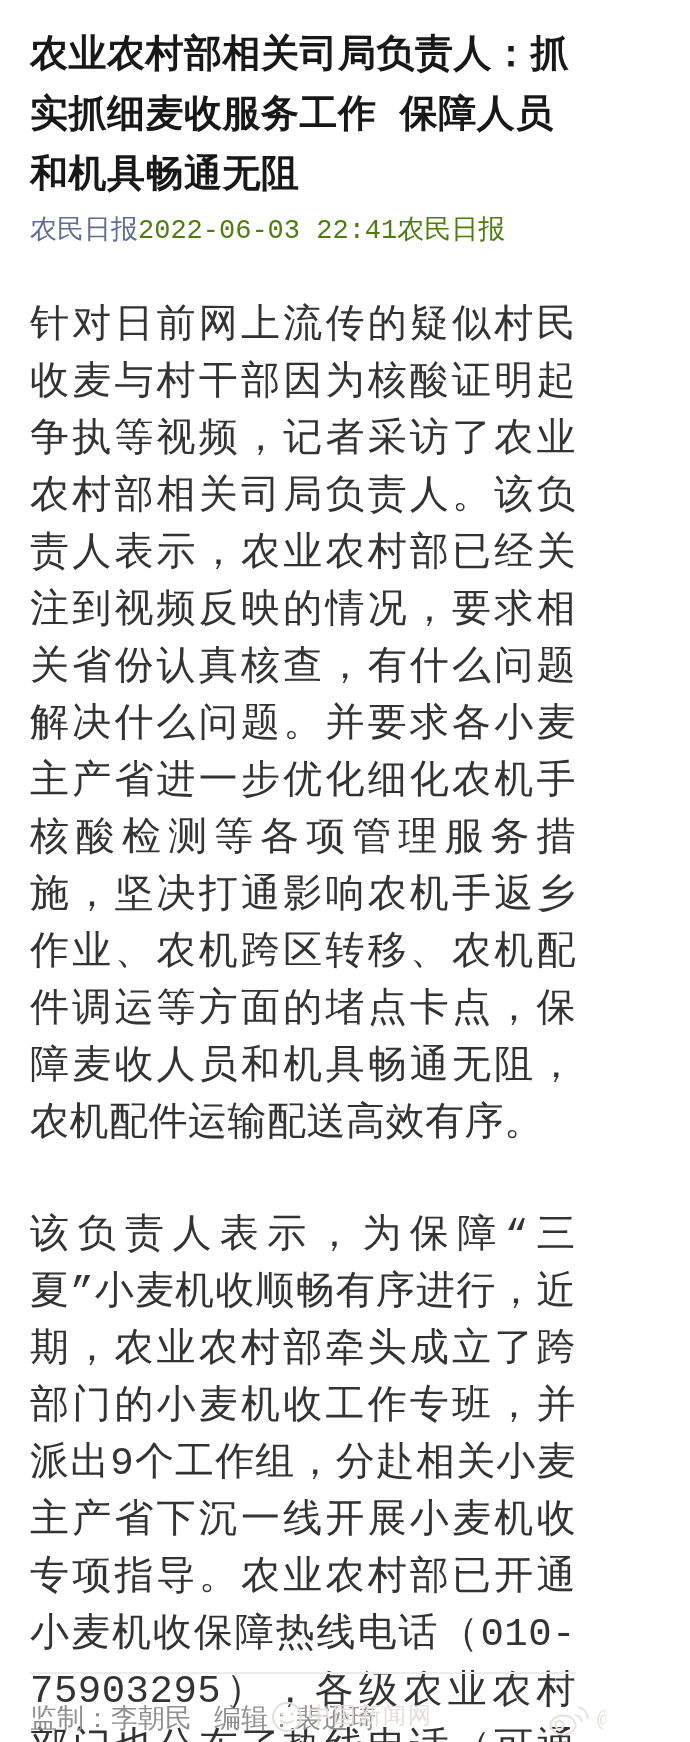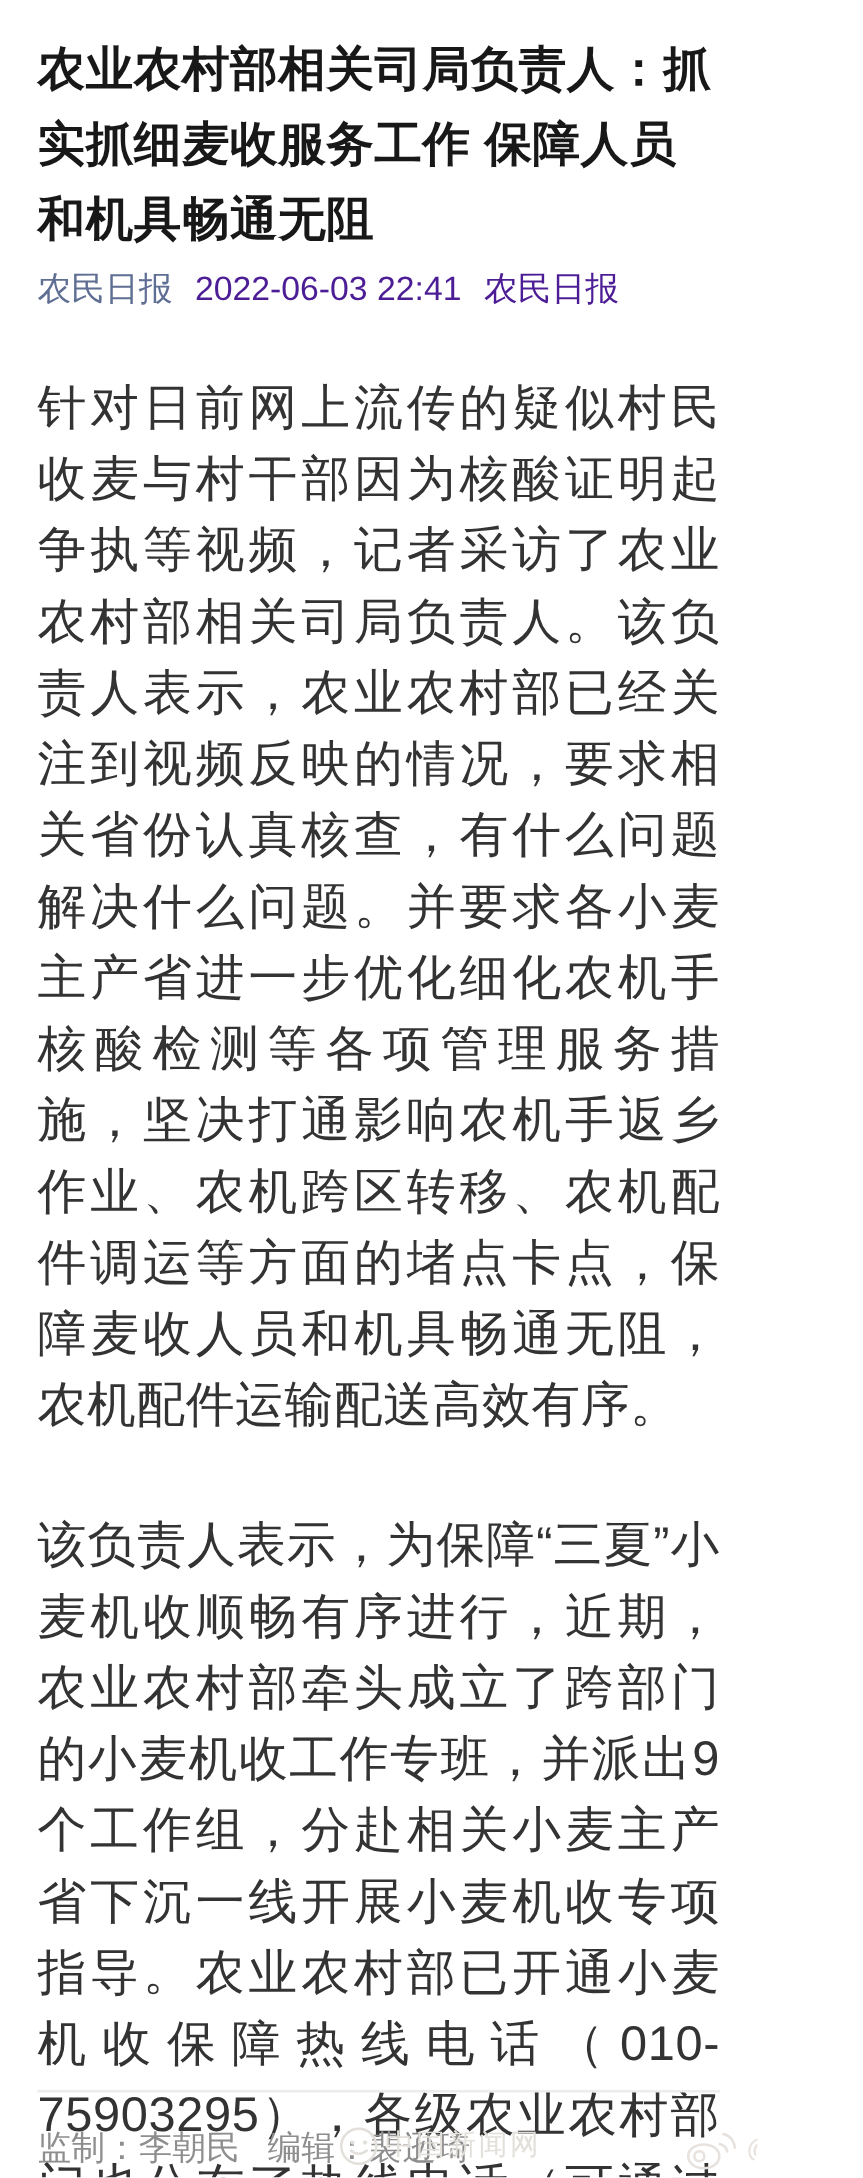--- a/index.html
+++ b/index.html
@@ -2,42 +2,42 @@
 <html><head>
 <meta charset="utf-8">
 <style>
   html, body { margin: 0; padding: 0; background: #ffffff; }
   .page {
     position: relative;
     width: 606px;
     height: 1742px;
     background: #ffffff;
     overflow: hidden;
-    font-family: Liberation Sans, sans-serif;
+    font-family: Liberation Mono, monospace;
     border-radius: 25px;
   }
   .title {
     margin: 26px 30px 0 30px;
     font-size: 38px;
     line-height: 60px;
     font-weight: 700;
     letter-spacing: 0.5px;
     color: #181818;
   }
   .byline {
     margin: 8px 30px 0 30px;
     display: flex;
     align-items: baseline;
-    gap: 18px;
+    gap: 0;
     font-size: 27px;
     line-height: 34px;
     white-space: nowrap;
   }
   .byline .source { color: #5f6e93; cursor: pointer; }
-  .byline .meta { color: #4c1d95; }
+  .byline .meta { color: #4d7c0f; }
   .content { margin: 50px 30px 0 30px; }
   .content p {
     margin: 0 0 55px 0;
     font-size: 39px;
     line-height: 57px;
     letter-spacing: 0.5px;
     color: #333333;
     text-align: justify;
     text-justify: inter-ideograph;
   }

